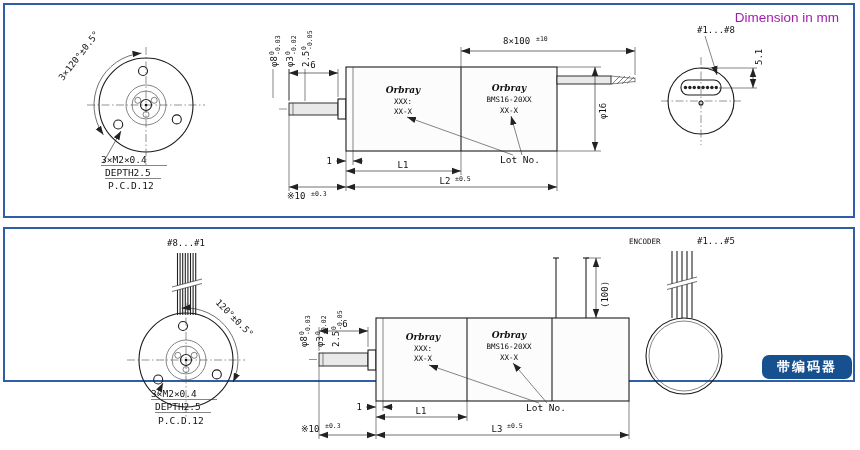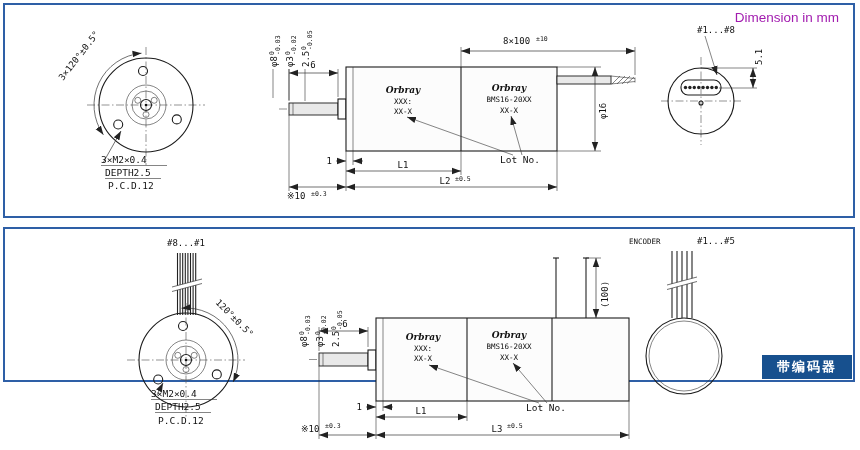--- a/index.html
+++ b/index.html
@@ -15,20 +15,21 @@
   #p2{top:227px;height:155px;}
   .note{
     position:absolute;top:5px;right:14px;font-size:13.5px;color:#a21caf;
     font-family:"Liberation Sans",sans-serif;
   }
   .badge{
     position:absolute;right:1px;bottom:1px;width:90px;height:24px;
     background:#17508e;color:#fff;display:flex;align-items:center;justify-content:center;
     font-size:13px;font-weight:bold;letter-spacing:2px;
     font-family:"DejaVu Sans",sans-serif;
+    border-radius:7px;
   }
   svg{display:block;}
   
   .o{fill:none;stroke:#1c1c1c;stroke-width:1.1;}
   .f{fill:#fcfcfc;stroke:#1c1c1c;stroke-width:1.1;}
   .g{fill:#e9e9e9;stroke:#1c1c1c;stroke-width:0.9;}
   .e{stroke:#333;stroke-width:0.6;fill:none;}
   .d{stroke:#333;stroke-width:0.7;fill:none;}
   .c{stroke:#666;stroke-width:0.7;fill:none;stroke-dasharray:8 2.5 1.5 2.5;}
   .w{stroke:#222;stroke-width:1.1;fill:none;}

